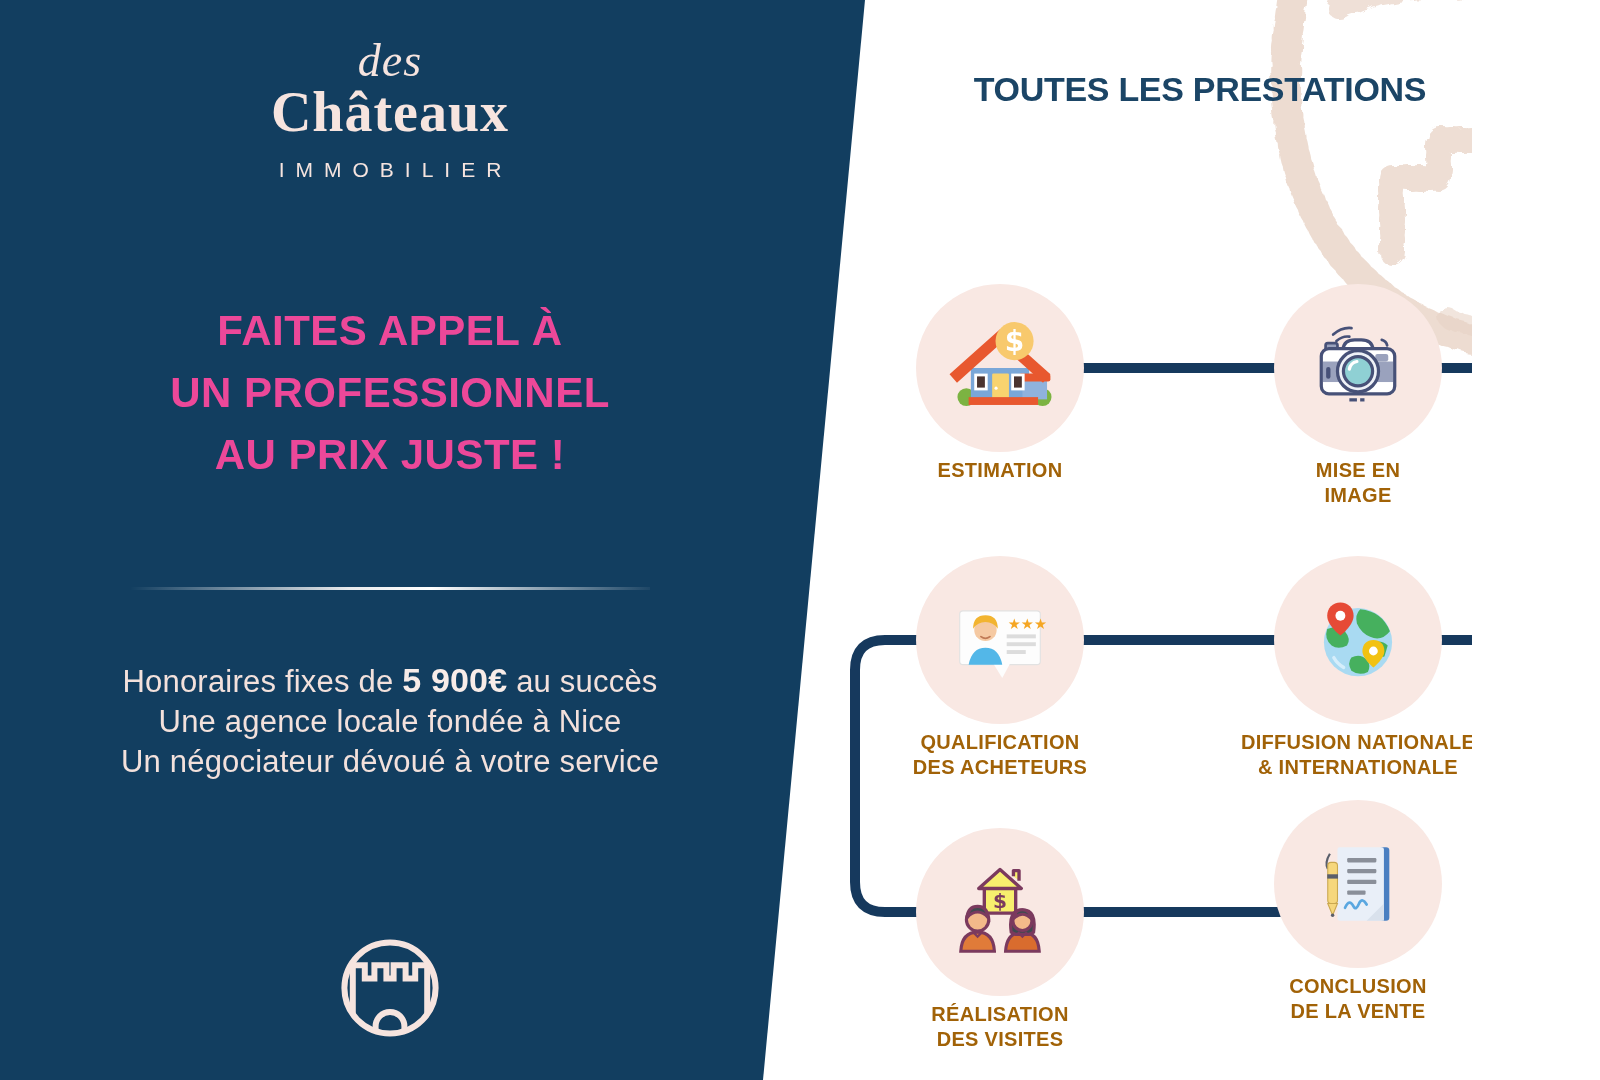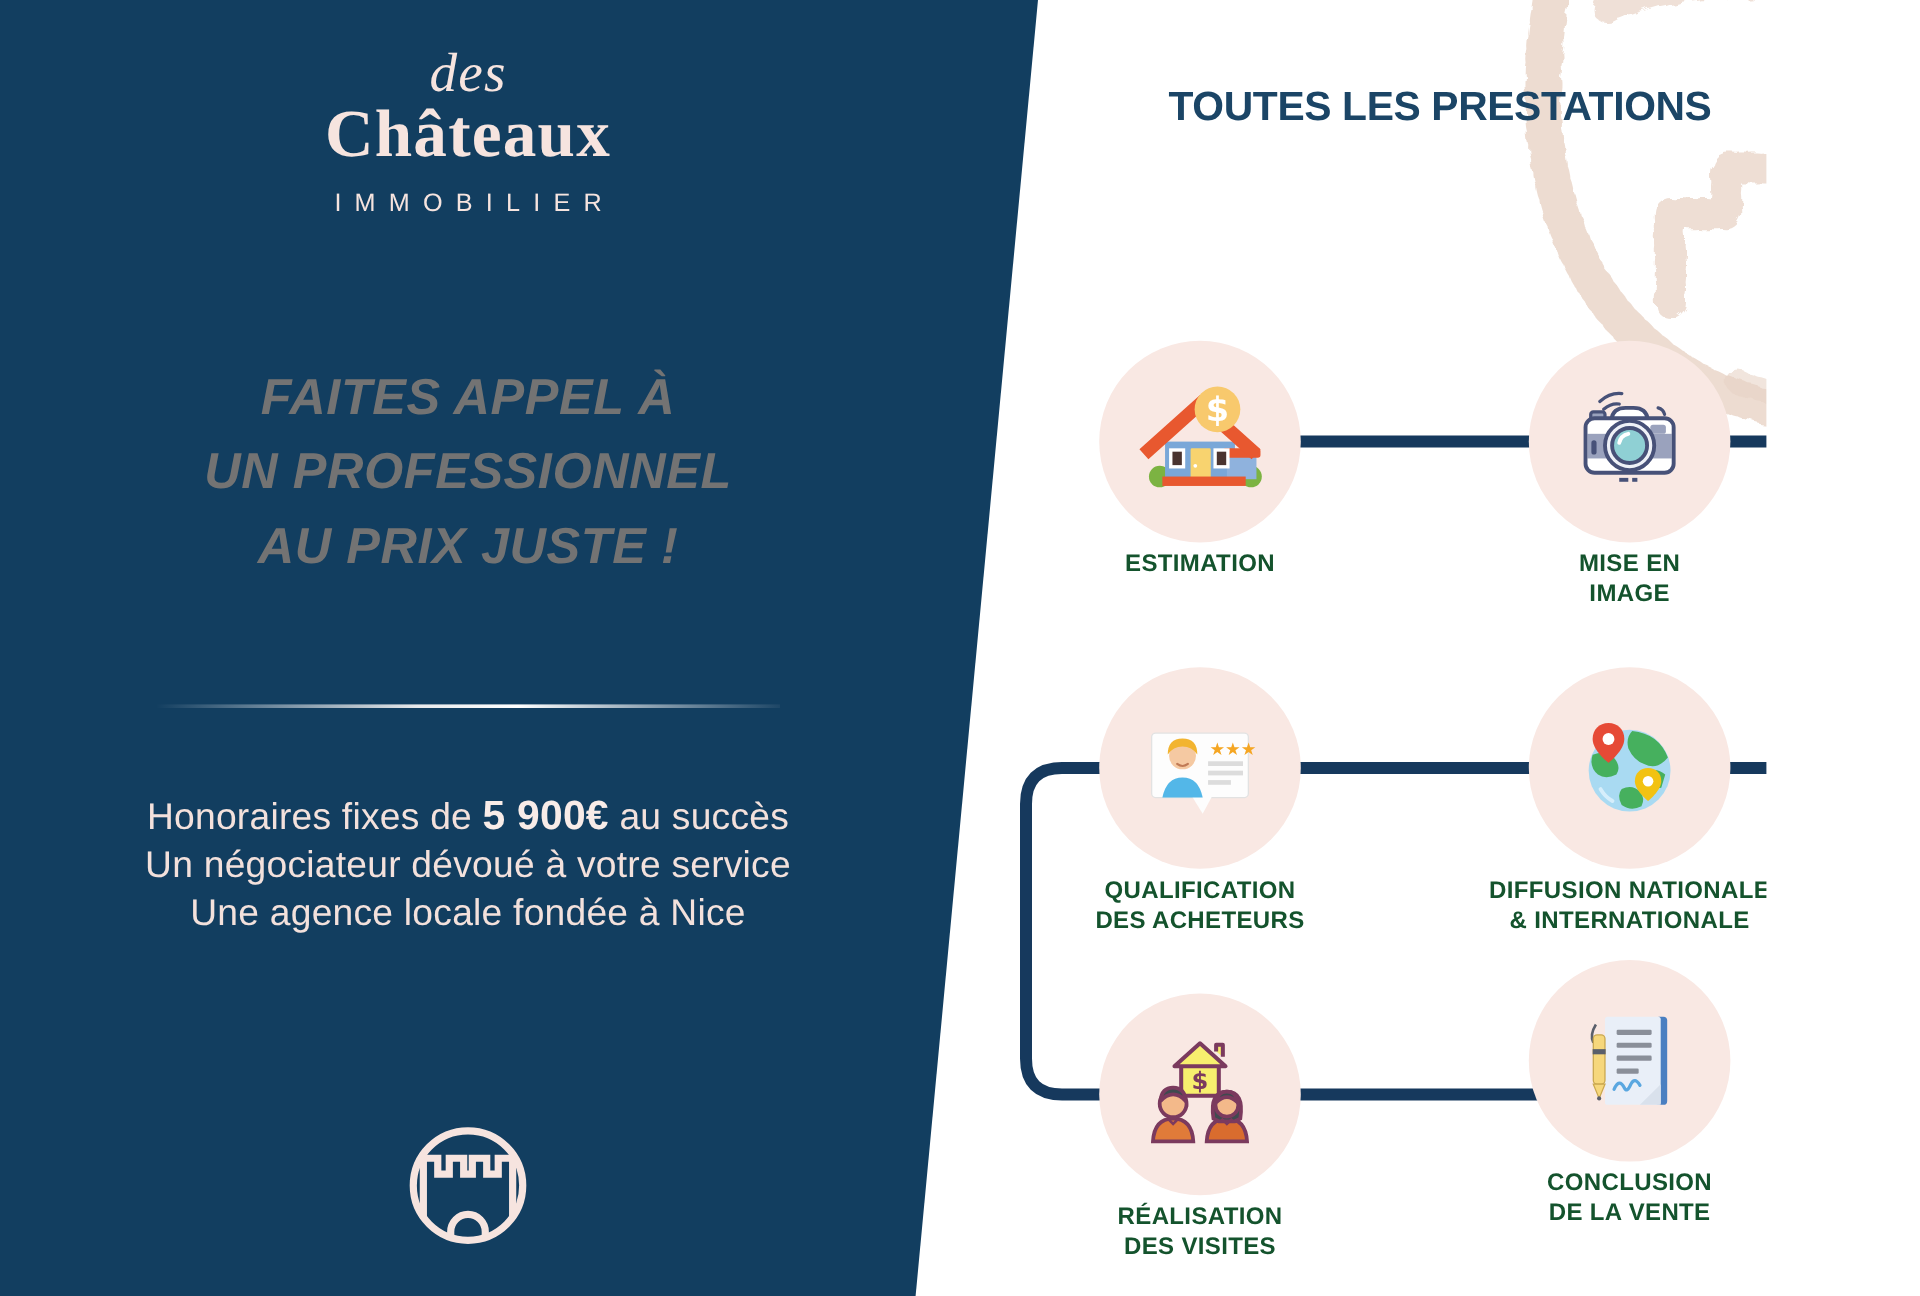--- a/index.html
+++ b/index.html
@@ -7,35 +7,35 @@
           font-family:"Liberation Sans",sans-serif;}
 
   
   .navy-panel{position:absolute;left:0;top:0;width:900px;height:1080px;background:#123e60;
               clip-path:polygon(0 0,865px 0,763px 1080px,0 1080px);}
   .left-content{position:absolute;left:0;top:0;width:780px;height:1080px;color:#f6e4df;text-align:center;}
   .abs{position:absolute;left:0;right:0;}
   .logo-script{top:34px;font-family:"Liberation Serif",serif;font-style:italic;font-size:46px;letter-spacing:1px;}
   .logo-name{top:80px;font-family:"Liberation Serif",serif;font-weight:700;font-size:56px;letter-spacing:1px;}
   .logo-sub{top:158px;font-size:21px;letter-spacing:11px;text-indent:11px;font-weight:400;}
-  .headline{top:300px;font-size:42px;line-height:62px;font-weight:700;letter-spacing:.5px;color:#737373;font-style:italic;}
+  .headline{top:300px;font-size:42px;line-height:62px;font-weight:700;letter-spacing:.5px;color:#ec4899;}
   .divider{position:absolute;top:587px;left:130px;width:520px;height:3px;
            background:linear-gradient(90deg,rgba(246,228,223,0) 0%,rgba(255,252,251,.9) 42%,#ffffff 58%,rgba(246,228,223,.05) 100%);}
   .body-text{top:660px;font-size:31px;line-height:40px;font-weight:400;color:#f3e1dc;letter-spacing:.2px;}
   .body-bold{font-weight:700;font-size:34px;color:#f8ece8;}
   .castle{position:absolute;left:330px;top:928px;width:120px;height:120px;}
 
   
   .wm-svg,.flow-svg{position:absolute;left:0;top:0;width:1600px;height:1080px;}
   .title{position:absolute;left:850px;top:58px;width:700px;text-align:center;color:#1b4566;
          font-size:34px;font-weight:800;line-height:63px;letter-spacing:-.3px;}
   .step{position:absolute;width:320px;text-align:center;}
   .circle{width:168px;height:168px;border-radius:50%;background:#f9e8e3;margin:0 auto;
           display:flex;align-items:center;justify-content:center;}
-  .label{margin-top:6px;color:#14532d;font-size:20px;font-weight:700;line-height:25px;letter-spacing:.3px;}
+  .label{margin-top:6px;color:#a16207;font-size:20px;font-weight:700;line-height:25px;letter-spacing:.3px;}
   .lbl-line:empty{display:none;}
   .s1{left:840px;top:284px}.s2{left:1198px;top:284px}
   .s3{left:840px;top:556px}.s4{left:1198px;top:556px}
   .s5{left:840px;top:828px}.s6{left:1198px;top:800px}
 </style>
 </head>
 <body>
 
 <div class="canvas">
 
@@ -65,22 +65,22 @@
     <div class="abs headline">
       <div>FAITES APPEL À</div>
       <div>UN PROFESSIONNEL</div>
       <div>AU PRIX JUSTE !</div>
     </div>
 
     <div class="divider"></div>
 
     <div class="abs body-text">
       <div><span>Honoraires fixes de </span><span class="body-bold">5 900€</span><span> au succès</span></div>
+      <div>Une agence locale fondée à Nice</div>
       <div>Un négociateur dévoué à votre service</div>
-      <div>Une agence locale fondée à Nice</div>
     </div>
 
     <svg class="castle" viewBox="0 0 100 100">
       <defs>
           <clipPath id="castleclip">
             <circle cx="50" cy="50" r="38"></circle>
           </clipPath>
         </defs>
       <circle cx="50" cy="50" r="38" fill="none" stroke="#f6e4df" stroke-width="5"></circle>
       <g clip-path="url(#castleclip)" fill="none" stroke="#f6e4df" stroke-width="5">

